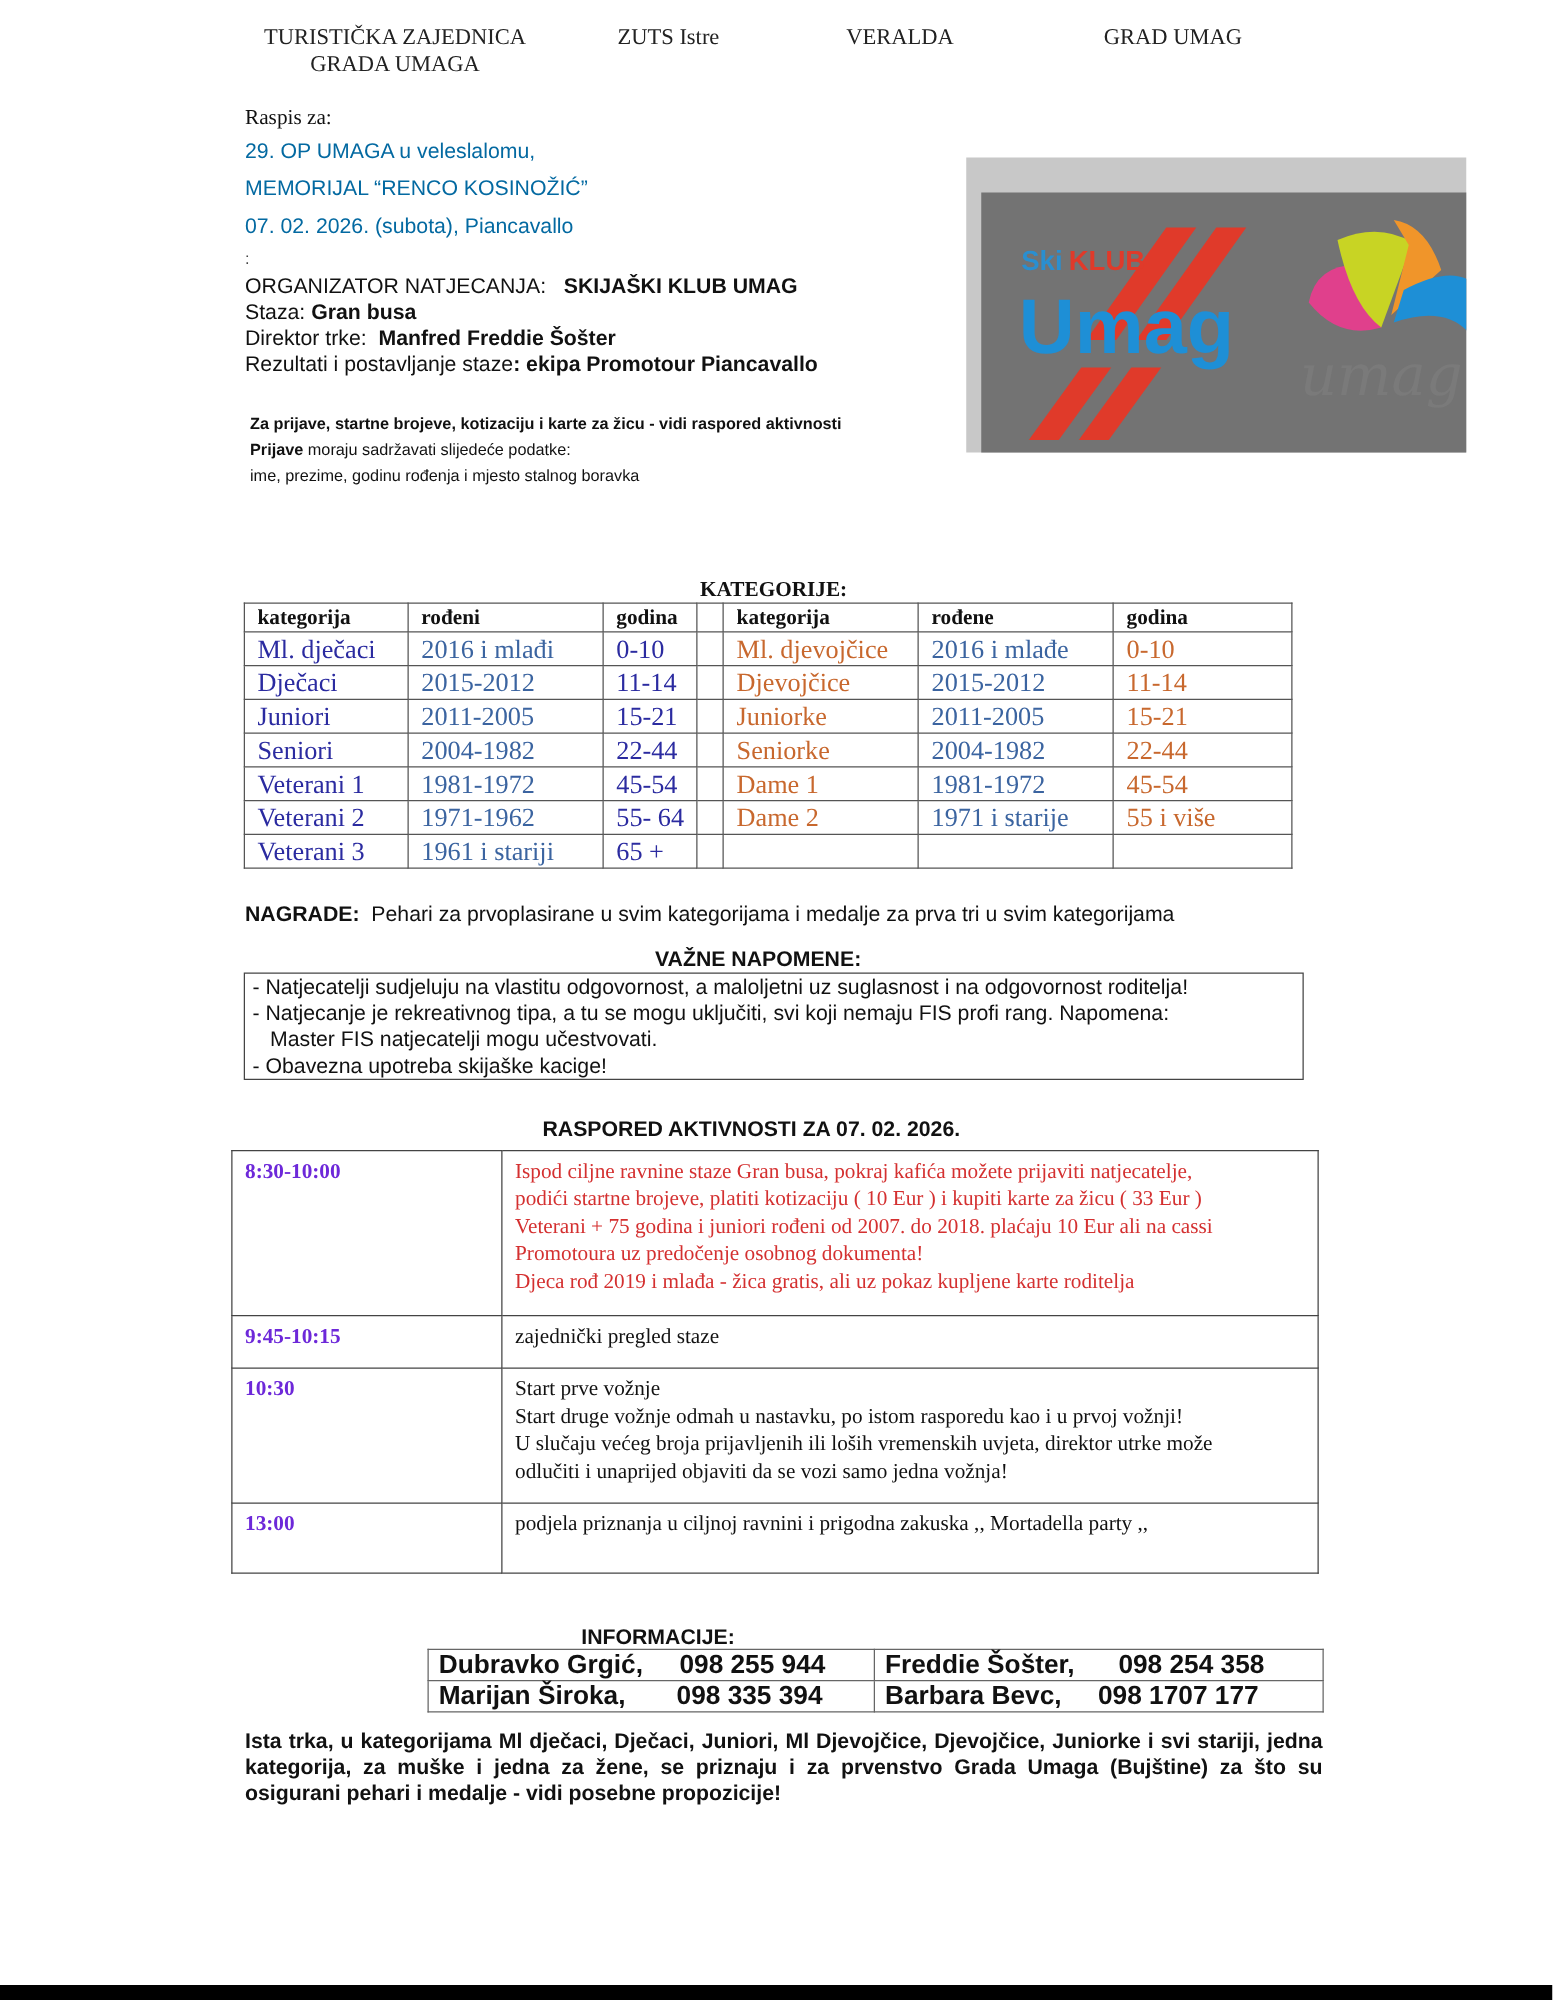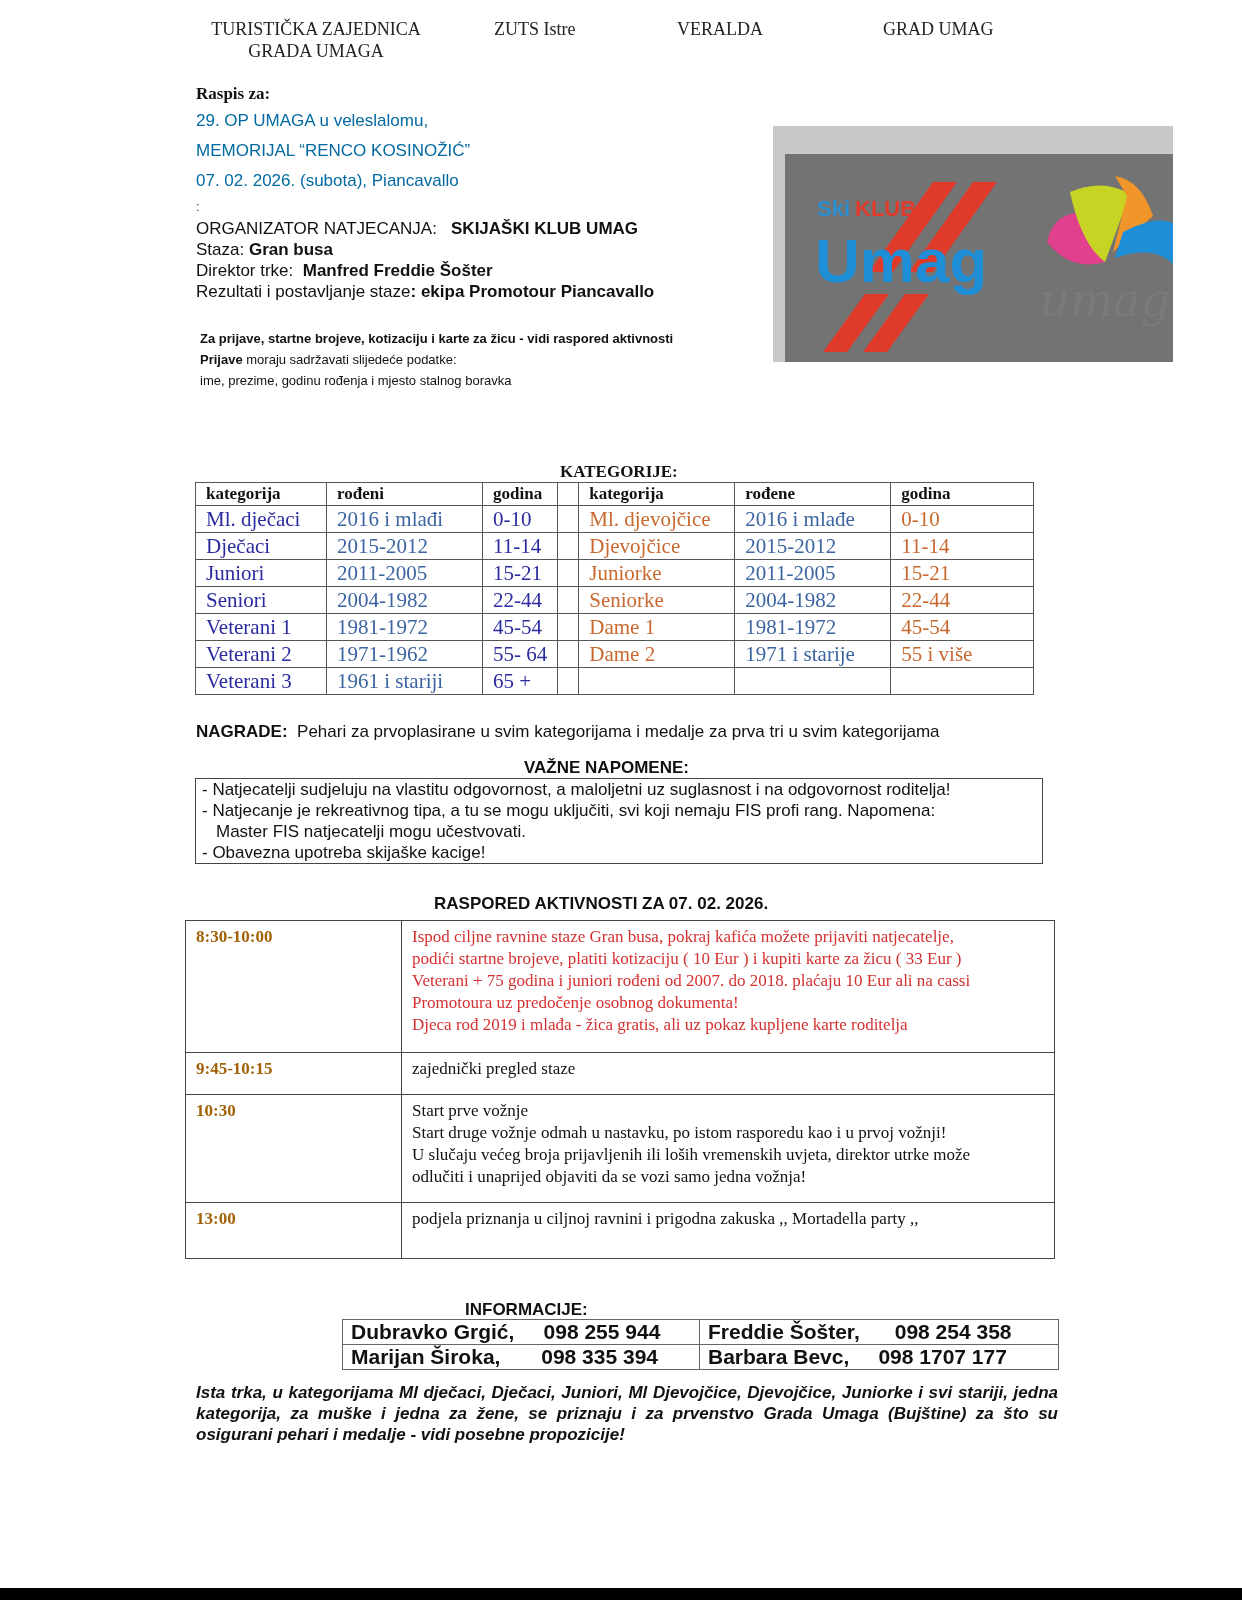--- a/index.html
+++ b/index.html
@@ -5,21 +5,21 @@
   html, body { margin: 0; padding: 0; }
   body {
     width: 1242px; height: 1600px; background: #ffffff; position: relative; overflow: hidden;
     font-family: "Liberation Sans", sans-serif; color: #111;
   }
   .abs { position: absolute; }
 
   
   .sponsor { position: absolute; top: 18px; font-family: "Liberation Serif", serif; font-size: 18px; color: #222; text-align: center; line-height: 22px; }
 
-  .raspis { left: 196px; top: 84px; font-family: "Liberation Serif", serif; font-size: 17px; font-weight: bold; }
+  .raspis { left: 196px; top: 84px; font-family: "Liberation Serif", serif; font-size: 17px; }
   .title { left: 196px; top: 106px; font-size: 17px; font-weight: normal; line-height: 30px; color: #0369a1; }
   .colon { left: 196px; top: 199px; font-size: 13px; color: #444; }
 
   .info-lines { left: 196px; top: 218px; font-size: 17px; line-height: 21px; }
   .info-lines b { font-weight: bold; }
 
   .reg-block { left: 200px; top: 328px; font-size: 13px; line-height: 21px; width: 540px; }
 
   
   .logo-frame { left: 773px; top: 126px; width: 400px; height: 236px; background: #c8c8c8; }
@@ -34,28 +34,28 @@
   .c-steel { color: #3b64a0; }
   .c-orange { color: #c8682e; }
 
   .nagrade { left: 196px; top: 722px; font-size: 17px; }
   .vazne-title { left: 524px; top: 758px; font-size: 17px; font-weight: bold; }
   .vazne-box { left: 195px; top: 778px; width: 848px; height: 86px; border: 1.5px solid #444; font-size: 17px; line-height: 21px; padding: 0 0 16px 6px; box-sizing: border-box; }
 
   .raspored-title { left: 434px; top: 894px; font-size: 17px; font-weight: bold; }
   table.sched { position: absolute; left: 185px; top: 920px; width: 870px; border-collapse: collapse; font-family: "Liberation Serif", serif; }
   table.sched td { border: 1.5px solid #444; vertical-align: top; padding: 5px 10px; font-size: 17px; line-height: 22px; }
-  table.sched td.time { width: 195px; font-weight: bold; color: #a16207; }
+  table.sched td.time { width: 195px; font-weight: bold; color: #6d28d9; }
   .red { color: #d43030; }
 
   .inf-title { left: 465px; top: 1300px; font-size: 17px; font-weight: bold; }
   table.contacts { position: absolute; left: 342px; top: 1319px; width: 717px; border-collapse: collapse; font-weight: bold; font-size: 21px; }
   table.contacts td { border: 1.5px solid #666; padding: 0 8px; height: 21px; white-space: pre; }
 
-  .footer-text { left: 196px; top: 1382px; width: 862px; font-size: 17px; font-weight: bold; line-height: 21px; text-align: justify; font-style: italic; }
+  .footer-text { left: 196px; top: 1382px; width: 862px; font-size: 17px; font-weight: bold; line-height: 21px; text-align: justify; }
 
   .bottom-bar { left: 0; top: 1588px; width: 1242px; height: 12px; background: #000; }
 </style>
 </head>
 <body>
 
 <div class="sponsor" style="left:196px;width:240px;">
   <div>TURISTIČKA ZAJEDNICA</div>
   <div>GRADA UMAGA</div>
 </div>

